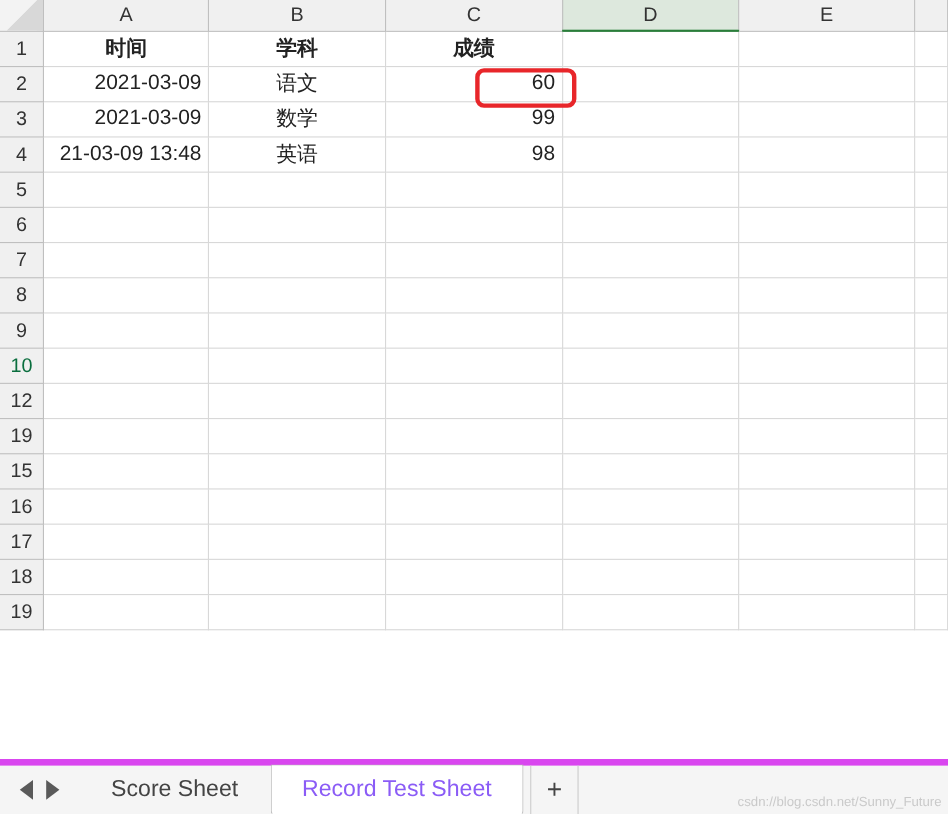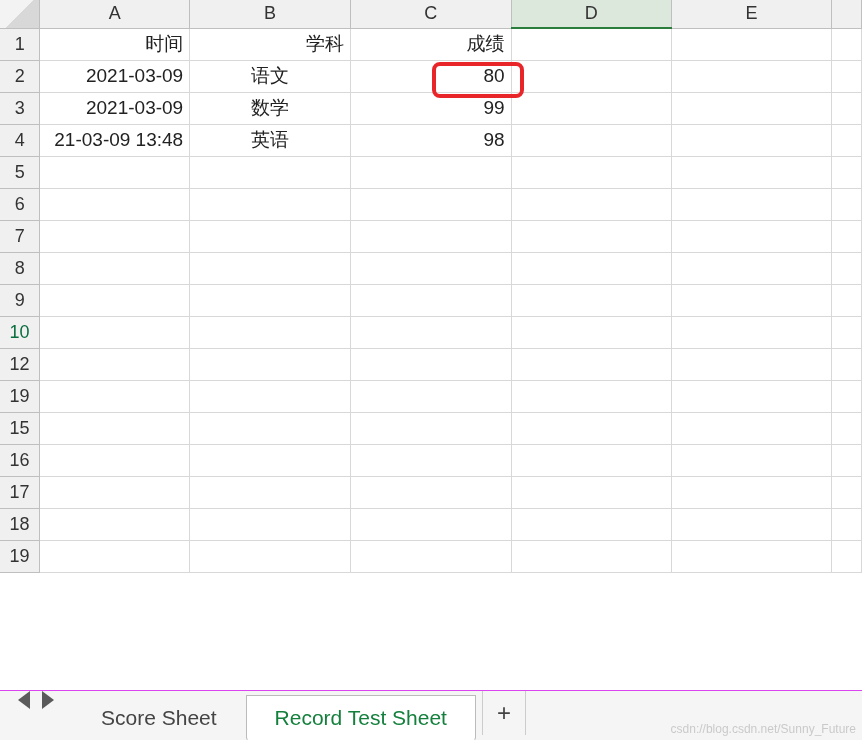--- a/index.html
+++ b/index.html
@@ -73,34 +73,34 @@
     .col-A { width: 150px; }
     .col-B { width: 162px; }
     .col-C { width: 162px; }
     .col-D { width: 162px; }
     .col-E { width: 162px; }
     .col-F { width: 30px; }
     .col-D.col-header {
       background: #dde8dd;
       border-bottom: 2px solid #2a7d3a;
     }
-    .align-left { text-align: right; }
+    .align-left { text-align: center; font-weight: bold; }
     .align-center { text-align: center; }
     .align-right { text-align: right; }
     .highlight-box {
       position: absolute;
       border: 4px solid #e8262a;
       border-radius: 8px;
       pointer-events: none;
     }
     .tab-bar {
       height: 50px;
       display: flex;
-      align-items: flex-start;
-      border-top: 1px solid #d946ef;
+      align-items: center;
+      border-top: 6px solid #d946ef;
       background: #f5f5f5;
       padding: 0;
     }
     .nav-arrows {
       display: flex;
       gap: 12px;
       padding: 0 18px;
       align-items: center;
     }
     .arrow {
@@ -130,21 +130,21 @@
       cursor: pointer;
       border: 1px solid transparent;
       position: relative;
       top: 1px;
     }
     .tab.active {
       background: #fff;
       border: 1px solid #bbb;
       border-bottom: 1px solid #fff;
       border-radius: 0 0 4px 4px;
-      color: #15803d;
+      color: #8b5cf6;
     }
     .add-tab {
       width: 44px;
       text-align: center;
       font-size: 24px;
       color: #444;
       cursor: pointer;
       padding: 8px 10px;
       border-left: 1px solid #ccc;
       border-right: 1px solid #ccc;
@@ -183,21 +183,21 @@
             <td class="cell col-B align-left">学科</td>
             <td class="cell col-C align-left">成绩</td>
             <td class="cell col-D align-left"></td>
             <td class="cell col-E align-left"></td>
             <td class="cell col-F align-left"></td>
           </tr>
           <tr>
             <th class="row-header">2</th>
             <td class="cell col-A align-right">2021-03-09</td>
             <td class="cell col-B align-center">语文</td>
-            <td class="cell col-C align-right">80</td>
+            <td class="cell col-C align-right">60</td>
             <td class="cell col-D"></td>
             <td class="cell col-E"></td>
             <td class="cell col-F"></td>
           </tr>
           <tr>
             <th class="row-header">3</th>
             <td class="cell col-A align-right">2021-03-09</td>
             <td class="cell col-B align-center">数学</td>
             <td class="cell col-C align-right">99</td>
             <td class="cell col-D"></td>

